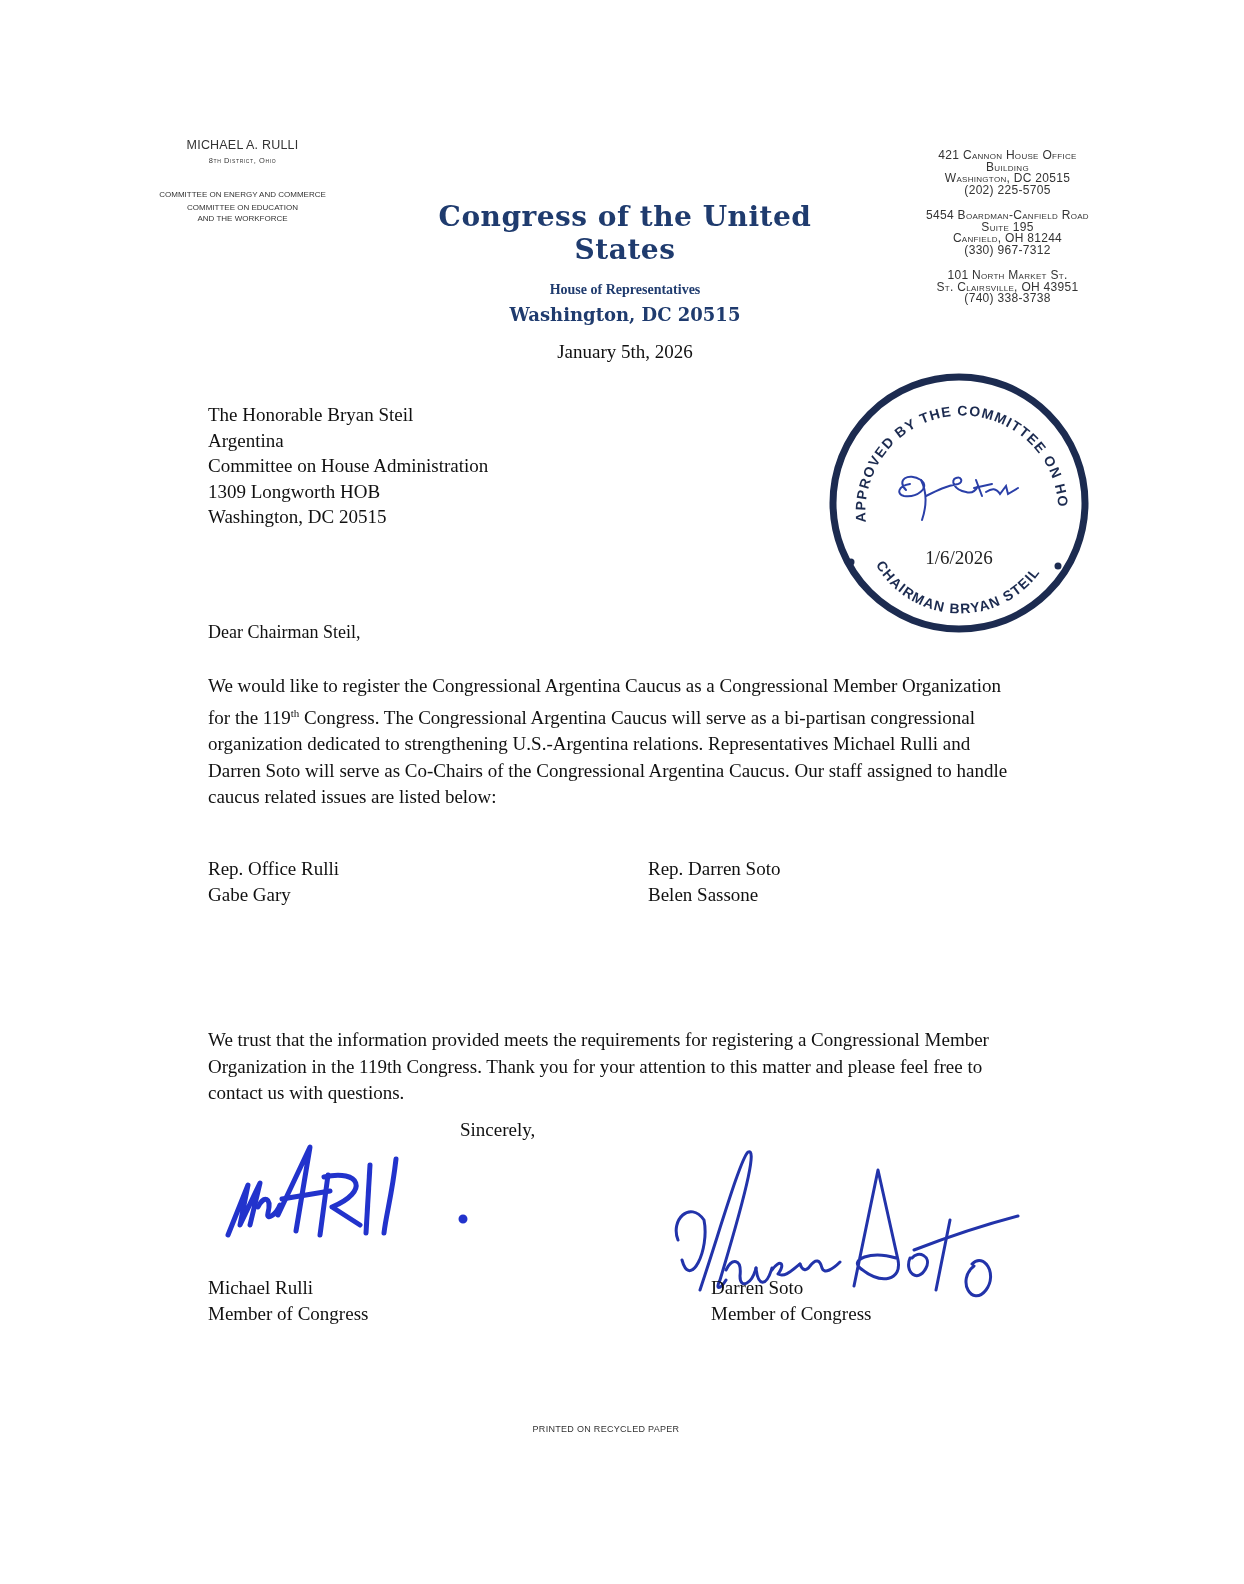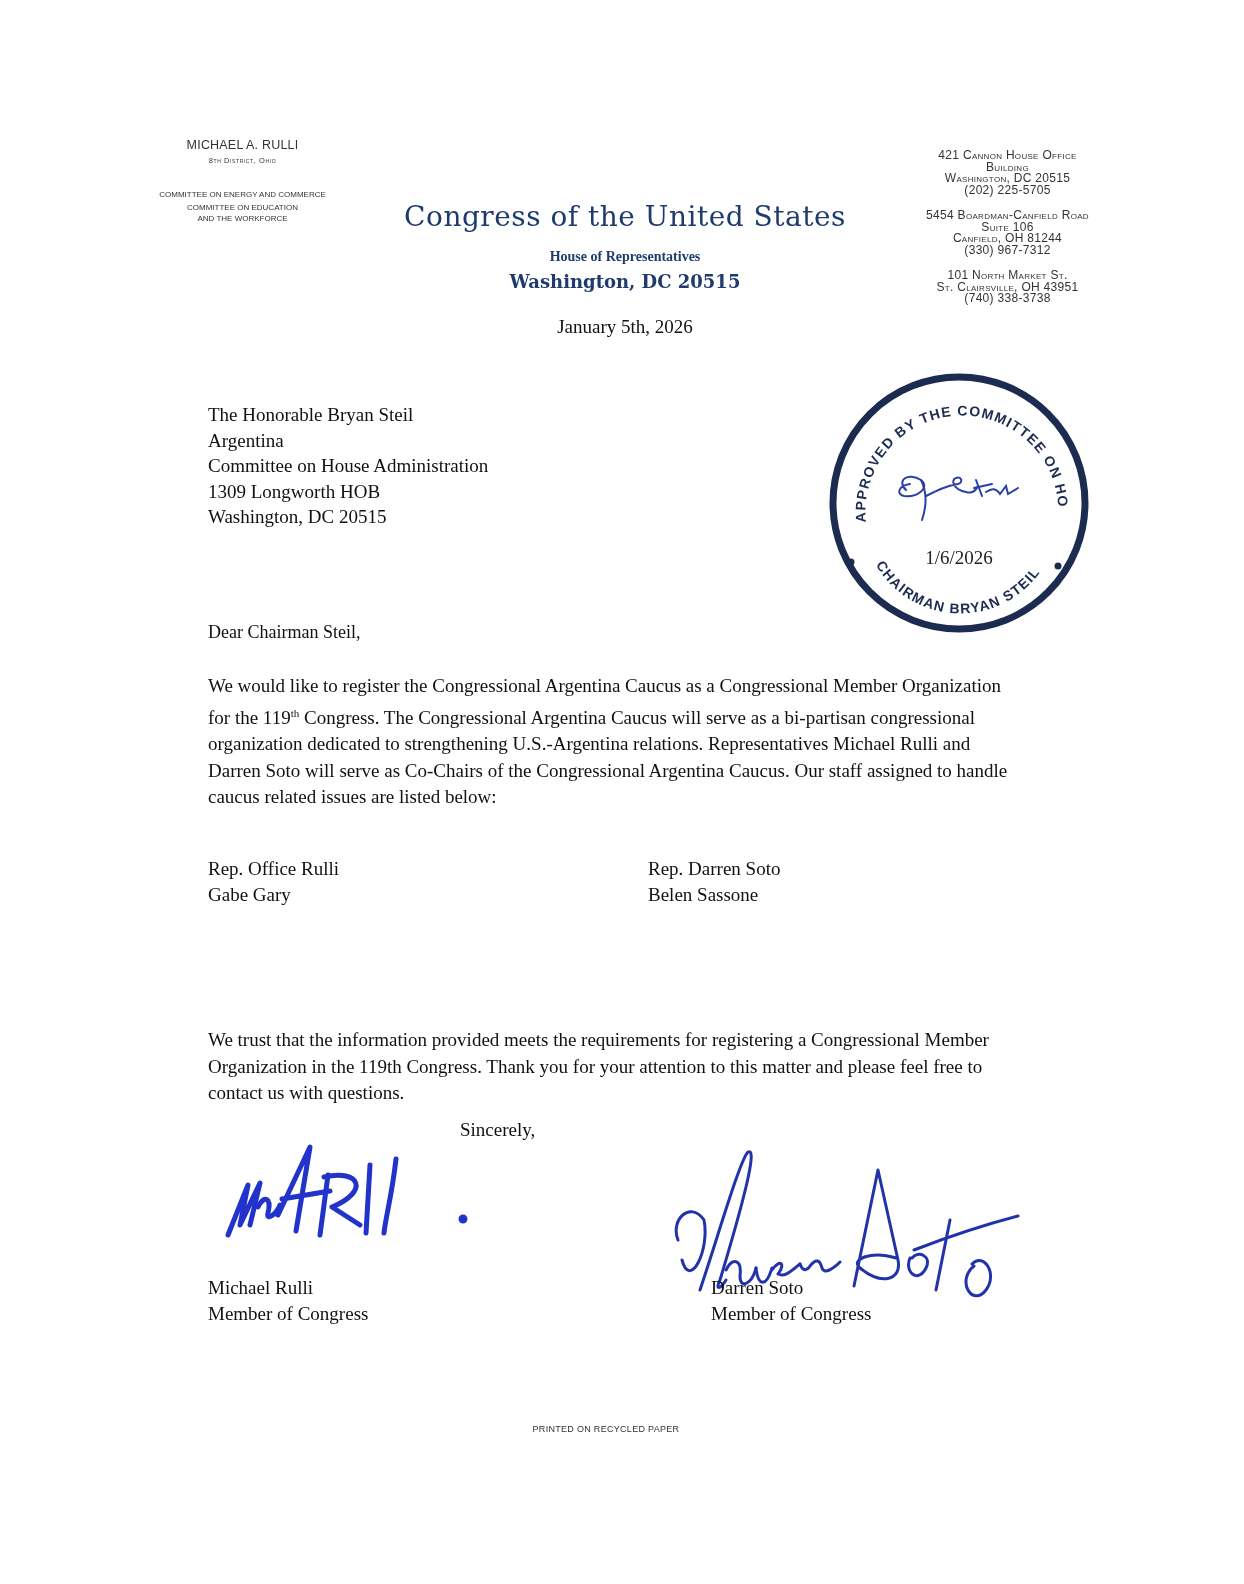--- a/index.html
+++ b/index.html
@@ -15,24 +15,24 @@
   .lh-committees { margin-top: 24px; font-size: 8px; line-height: 11px; }
   .lh-committee-2 { margin-top: 2px; }
 
   
   .lh-right { left: 920px; top: 150px; width: 175px; text-align: center; color: #333; font-size: 12px; line-height: 11.5px; letter-spacing: 0.3px; }
   .office { margin-bottom: 14px; }
   .office .sc { font-variant: small-caps; }
 
   
   .lh-center { left: 400px; top: 200px; width: 450px; text-align: center; color: #1f3b6e; }
-  .hdr-1 { font-family: "DejaVu Serif", serif; font-weight: normal; font-size: 28px; letter-spacing: 0.5px; }
+  .hdr-1 { font-family: "DejaVu Serif", serif; font-weight: bold; font-size: 28px; letter-spacing: 0.5px; }
   .hdr-2 { font-family: Liberation Serif, serif; font-weight: bold; font-size: 14px; margin-top: 16px; }
   .hdr-3 { font-family: "DejaVu Serif", serif; font-weight: bold; font-size: 18px; margin-top: 6px; }
-  .date { color: #111; font-size: 19px; margin-top: 24px; }
+  .date { color: #111; font-size: 19px; margin-top: 16px; }
 
   
   .address { left: 208px; top: 402px; font-size: 19px; line-height: 25.5px; color: #111; }
 
   
   .seal { left: 826px; top: 372px; width: 266px; height: 262px; }
 
   .salutation { left: 208px; top: 622px; font-size: 18px; color: #111; }
   .body-p { left: 208px; width: 800px; font-size: 19px; line-height: 26.5px; color: #111; }
   .p1 { top: 673px; }
@@ -74,21 +74,21 @@
 </div>
 
 <div class="abs lh-right sans">
   <div class="office">
     <div class="sc">421 Cannon House Office Building</div>
     <div class="sc">Washington, DC 20515</div>
     <div>(202) 225-5705</div>
   </div>
   <div class="office">
     <div class="sc">5454 Boardman-Canfield Road</div>
-    <div class="sc">Suite 106</div>
+    <div class="sc">Suite 195</div>
     <div class="sc">Canfield, OH 81244</div>
     <div>(330) 967-7312</div>
   </div>
   <div class="office">
     <div class="sc">101 North Market St.</div>
     <div class="sc">St. Clairsville, OH 43951</div>
     <div>(740) 338-3738</div>
   </div>
 </div>
 

